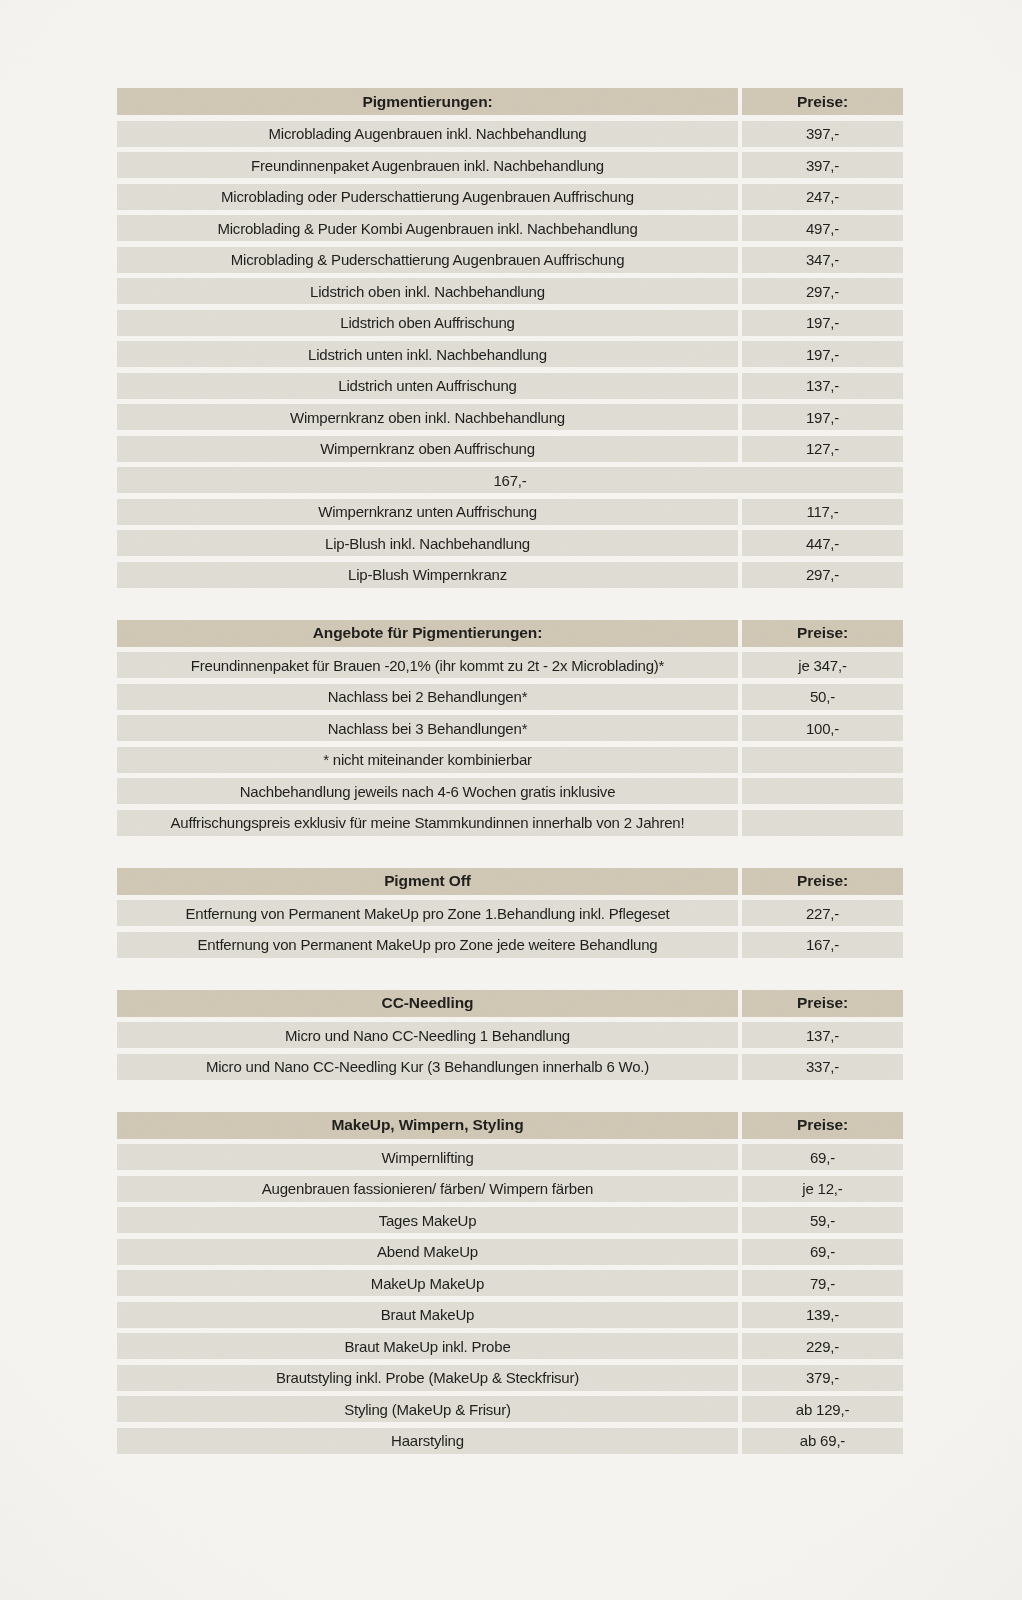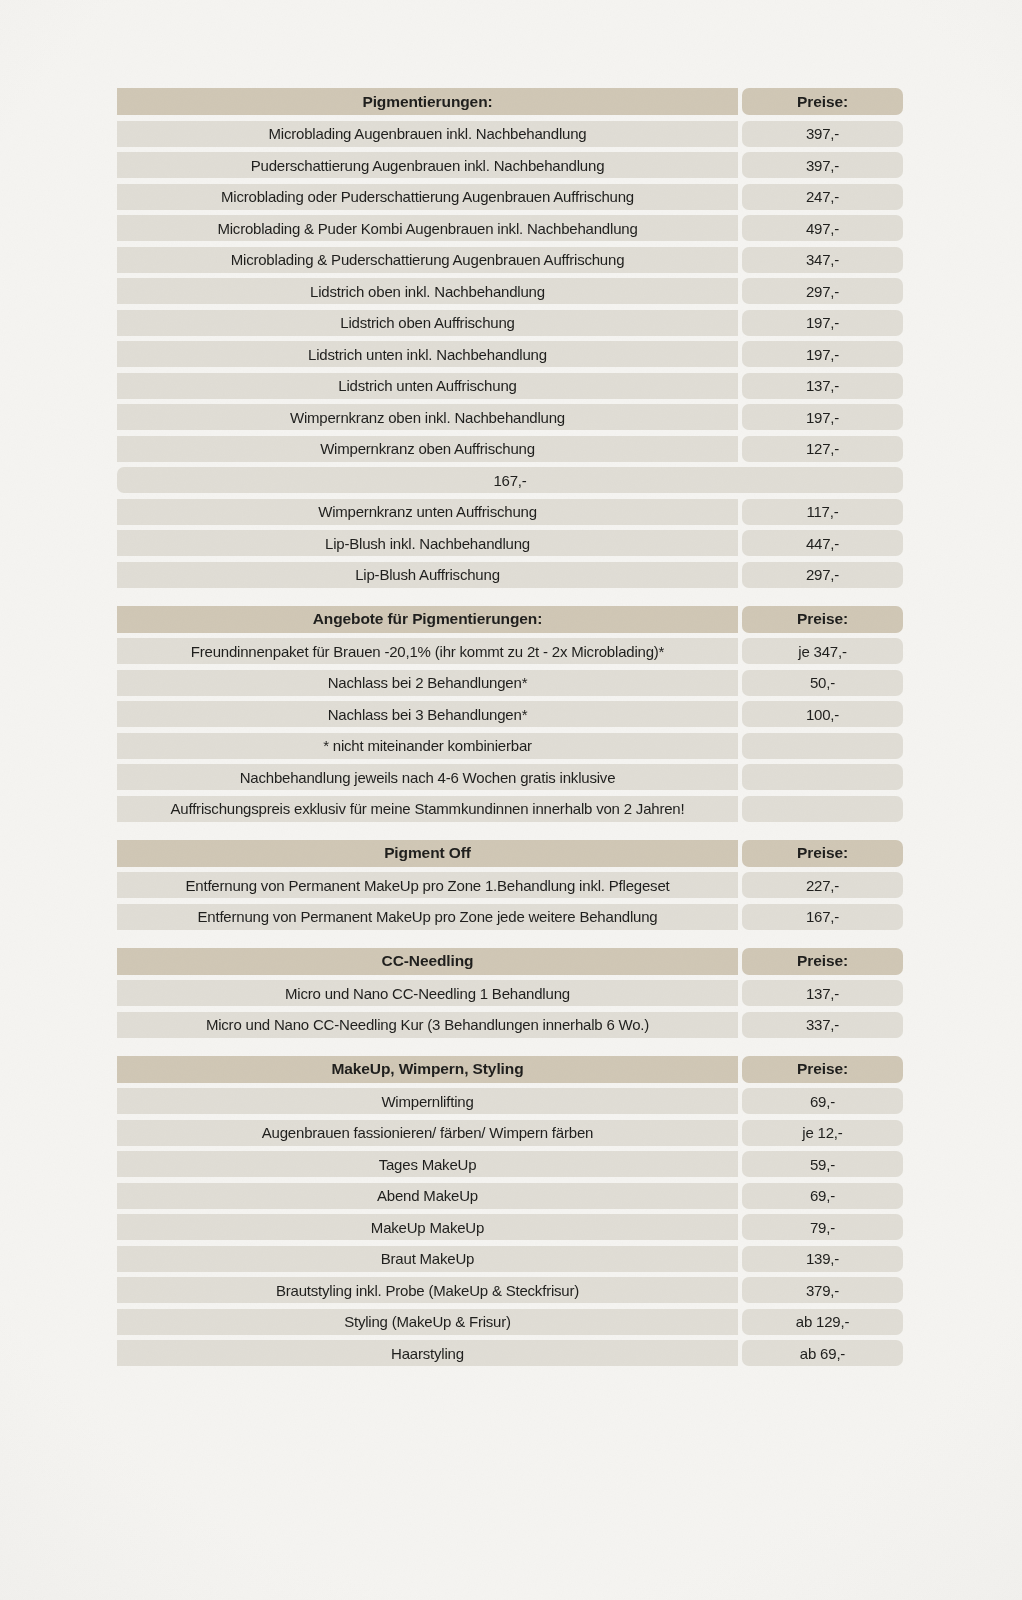--- a/index.html
+++ b/index.html
@@ -14,34 +14,34 @@
     position: relative;
     width: 1022px; height: 1600px;
     background: radial-gradient(ellipse 120% 100% at 50% 45%, #f5f4f1 55%, #e9e8e5 100%);
     overflow: hidden;
   }
   .tables {
     position: absolute;
     left: 117px; top: 88px;
     width: 786px;
   }
-  .table { margin-bottom: 18px; }
+  .table { margin-bottom: 32px; }
   .row { display: flex; margin-bottom: 5.5px; }
   .cell {
     display: flex; align-items: center; justify-content: center;
     height: 26px;
     background: #e0ddd5;
     font-size: 15px;
     letter-spacing: -0.2px;
     line-height: 1;
     text-align: center;
     white-space: nowrap;
   }
   .desc  { width: 621px; margin-right: 4px; }
-  .price { flex: 1; border-radius: 7px; }
+  .price { flex: 1; }
   .header .cell {
     height: 27px;
     background: #d0c7b5;
     font-weight: 700;
     font-size: 15.5px;
     letter-spacing: -0.1px;
   }
   .grain {
     position: absolute; inset: 0;
     width: 100%; height: 100%;
@@ -60,21 +60,21 @@
       <div class="row header">
         <div class="cell desc">Pigmentierungen:</div>
         <div class="cell price">Preise:</div>
       </div>
       <div>
           <div class="row body">
             <div class="cell desc">Microblading Augenbrauen inkl. Nachbehandlung</div>
             <div class="cell price">397,-</div>
           </div>
           <div class="row body">
-            <div class="cell desc">Puderschattierung Augenbrauen inkl. Nachbehandlung</div>
+            <div class="cell desc">Freundinnenpaket Augenbrauen inkl. Nachbehandlung</div>
             <div class="cell price">397,-</div>
           </div>
           <div class="row body">
             <div class="cell desc">Microblading oder Puderschattierung Augenbrauen Auffrischung</div>
             <div class="cell price">247,-</div>
           </div>
           <div class="row body">
             <div class="cell desc">Microblading &amp; Puder Kombi Augenbrauen inkl. Nachbehandlung</div>
             <div class="cell price">497,-</div>
           </div>
@@ -111,21 +111,21 @@
           </div>
           <div class="row body">
             <div class="cell desc">Wimpernkranz unten Auffrischung</div>
             <div class="cell price">117,-</div>
           </div>
           <div class="row body">
             <div class="cell desc">Lip-Blush inkl. Nachbehandlung</div>
             <div class="cell price">447,-</div>
           </div>
           <div class="row body">
-            <div class="cell desc">Lip-Blush Auffrischung</div>
+            <div class="cell desc">Lip-Blush Wimpernkranz</div>
             <div class="cell price">297,-</div>
           </div>
         </div>
     </section>
 
     <section class="table">
       <div class="row header">
         <div class="cell desc">Angebote für Pigmentierungen:</div>
         <div class="cell price">Preise:</div>
       </div>
@@ -213,20 +213,24 @@
             <div class="cell desc">Abend MakeUp</div>
             <div class="cell price">69,-</div>
           </div>
           <div class="row body">
             <div class="cell desc">MakeUp MakeUp</div>
             <div class="cell price">79,-</div>
           </div>
           <div class="row body">
             <div class="cell desc">Braut MakeUp</div>
             <div class="cell price">139,-</div>
+          </div>
+          <div class="row body">
+            <div class="cell desc">Braut MakeUp inkl. Probe</div>
+            <div class="cell price">229,-</div>
           </div>
           <div class="row body">
             <div class="cell desc">Brautstyling inkl. Probe (MakeUp &amp; Steckfrisur)</div>
             <div class="cell price">379,-</div>
           </div>
           <div class="row body">
             <div class="cell desc">Styling (MakeUp &amp; Frisur)</div>
             <div class="cell price">ab 129,-</div>
           </div>
           <div class="row body">

